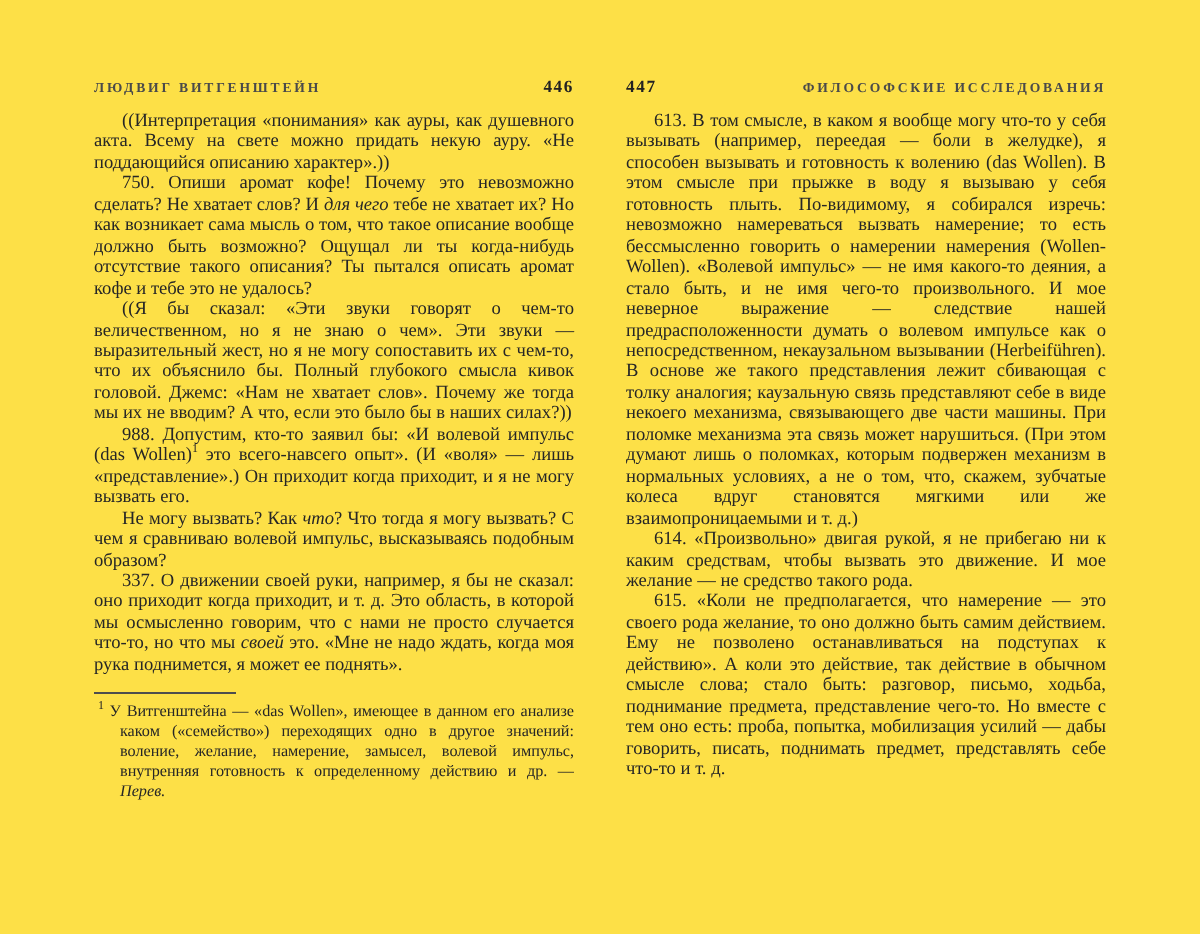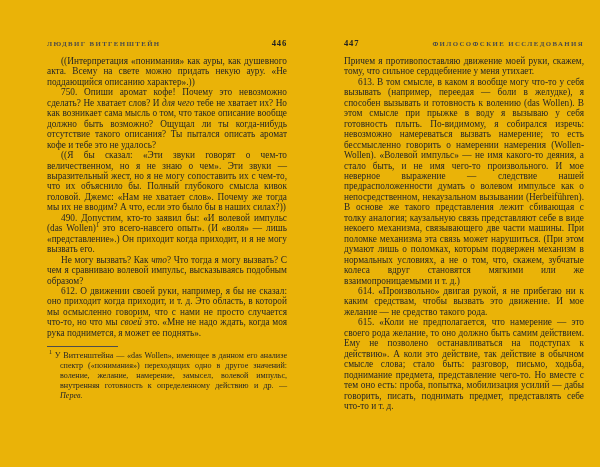--- a/index.html
+++ b/index.html
@@ -4,32 +4,32 @@
 <style>
   html, body {
     margin: 0;
     padding: 0;
     background: #f2f1ee;
   }
   .sheet {
     position: relative;
     width: 600px;
     height: 467px;
-    background: #eab308;
+    background: #fde047;
     overflow: hidden;
     font-family: "Liberation Serif", "DejaVu Serif", serif;
     color: #262626;
   }
   .page {
     position: absolute;
     top: 38px;
     width: 240px;
   }
   .page-left  { left: 47px;  }
-  .page-right { left: 313px; margin-left: 31px; }
+  .page-right { left: 313px; }
 
   .running-head {
     display: flex;
     justify-content: space-between;
     align-items: baseline;
     margin-bottom: 8px;
   }
   .rh-title {
     font-size: 6.8px;
     font-weight: bold;
@@ -84,36 +84,35 @@
 
   <section class="page page-left">
     <header class="running-head">
       <span class="rh-title">ЛЮДВИГ ВИТГЕНШТЕЙН</span>
       <span class="rh-num">446</span>
     </header>
     <div class="page-body">
         <p class="para ind"><span>((Интерпретация «понимания» как ауры, как душевного акта. Всему на свете можно придать некую ауру. «Не поддающийся описанию характер».))</span></p>
         <p class="para ind"><span>750. Опиши аромат кофе! Почему это невозможно сделать? Не хватает слов? И </span><em>для чего</em><span> тебе не хватает их? Но как возникает сама мысль о том, что такое описание вообще должно быть возможно? Ощущал ли ты когда-нибудь отсутствие такого описания? Ты пытался описать аромат кофе и тебе это не удалось?</span></p>
         <p class="para ind"><span>((Я бы сказал: «Эти звуки говорят о чем-то величественном, но я не знаю о чем». Эти звуки — выразительный жест, но я не могу сопоставить их с чем-то, что их объяснило бы. Полный глубокого смысла кивок головой. Джемс: «Нам не хватает слов». Почему же тогда мы их не вводим? А что, если это было бы в наших силах?))</span></p>
-        <p class="para ind"><span>490. Допустим, кто-то заявил бы: «И волевой импульс (das Wollen)</span><sup>1</sup><span> это всего-навсего опыт». (И «воля» — лишь «представление».) Он приходит когда приходит, и я не могу вызвать его.</span></p>
+        <p class="para ind"><span>988. Допустим, кто-то заявил бы: «И волевой импульс (das Wollen)</span><sup>1</sup><span> это всего-навсего опыт». (И «воля» — лишь «представление».) Он приходит когда приходит, и я не могу вызвать его.</span></p>
         <p class="para ind"><span>Не могу вызвать? Как </span><em>что</em><span>? Что тогда я могу вызвать? С чем я сравниваю волевой импульс, высказываясь подобным образом?</span></p>
-        <p class="para ind"><span>612. О движении своей руки, например, я бы не сказал: оно приходит когда приходит, и т. д. Это область, в которой мы осмысленно говорим, что с нами не просто случается что-то, но что мы </span><em>своей</em><span> это. «Мне не надо ждать, когда моя рука поднимется, я может ее поднять».</span></p>
+        <p class="para ind"><span>337. О движении своей руки, например, я бы не сказал: оно приходит когда приходит, и т. д. Это область, в которой мы осмысленно говорим, что с нами не просто случается что-то, но что мы </span><em>своей</em><span> это. «Мне не надо ждать, когда моя рука поднимется, я может ее поднять».</span></p>
       </div>
     <div class="footnote-sep"></div>
     <div class="footnote">
-        <p class="para"><sup>1</sup><span> У Витгенштейна — «das Wollen», имеющее в данном его анализе спектр («понимания») переходящих одно в другое значений: воление, желание, намерение, замысел, волевой импульс, внутренняя готовность к определенному действию и др. — </span><em>Перев.</em></p>
+        <p class="para"><sup>1</sup><span> У Витгенштейна — «das Wollen», имеющее в данном его анализе каком («семейство») переходящих одно в другое значений: воление, желание, намерение, замысел, волевой импульс, внутренняя готовность к определенному действию и др. — </span><em>Перев.</em></p>
       </div>
   </section>
 
   <section class="page page-right">
     <header class="running-head">
       <span class="rh-num">447</span>
       <span class="rh-title">ФИЛОСОФСКИЕ ИССЛЕДОВАНИЯ</span>
     </header>
     <div class="page-body">
-        <p class="para"><span>Причем я противопоставляю движение моей руки, скажем, тому, что сильное сердцебиение у меня утихает.</span></p>
         <p class="para ind"><span>613. В том смысле, в каком я вообще могу что-то у себя вызывать (например, переедая — боли в желудке), я способен вызывать и готовность к волению (das Wollen). В этом смысле при прыжке в воду я вызываю у себя готовность плыть. По-видимому, я собирался изречь: невозможно намереваться вызвать намерение; то есть бессмысленно говорить о намерении намерения (Wollen-Wollen). «Волевой импульс» — не имя какого-то деяния, а стало быть, и не имя чего-то произвольного. И мое неверное выражение — следствие нашей предрасположенности думать о волевом импульсе как о непосредственном, некаузальном вызывании (Herbeiführen). В основе же такого представления лежит сбивающая с толку аналогия; каузальную связь представляют себе в виде некоего механизма, связывающего две части машины. При поломке механизма эта связь может нарушиться. (При этом думают лишь о поломках, которым подвержен механизм в нормальных условиях, а не о том, что, скажем, зубчатые колеса вдруг становятся мягкими или же взаимопроницаемыми и т. д.)</span></p>
         <p class="para ind"><span>614. «Произвольно» двигая рукой, я не прибегаю ни к каким средствам, чтобы вызвать это движение. И мое желание — не средство такого рода.</span></p>
         <p class="para ind"><span>615. «Коли не предполагается, что намерение — это своего рода желание, то оно должно быть самим действием. Ему не позволено останавливаться на подступах к действию». А коли это действие, так действие в обычном смысле слова; стало быть: разговор, письмо, ходьба, поднимание предмета, представление чего-то. Но вместе с тем оно есть: проба, попытка, мобилизация усилий — дабы говорить, писать, поднимать предмет, представлять себе что-то и т. д.</span></p>
       </div>
   </section>
 
 </div>
 
 </body></html>

